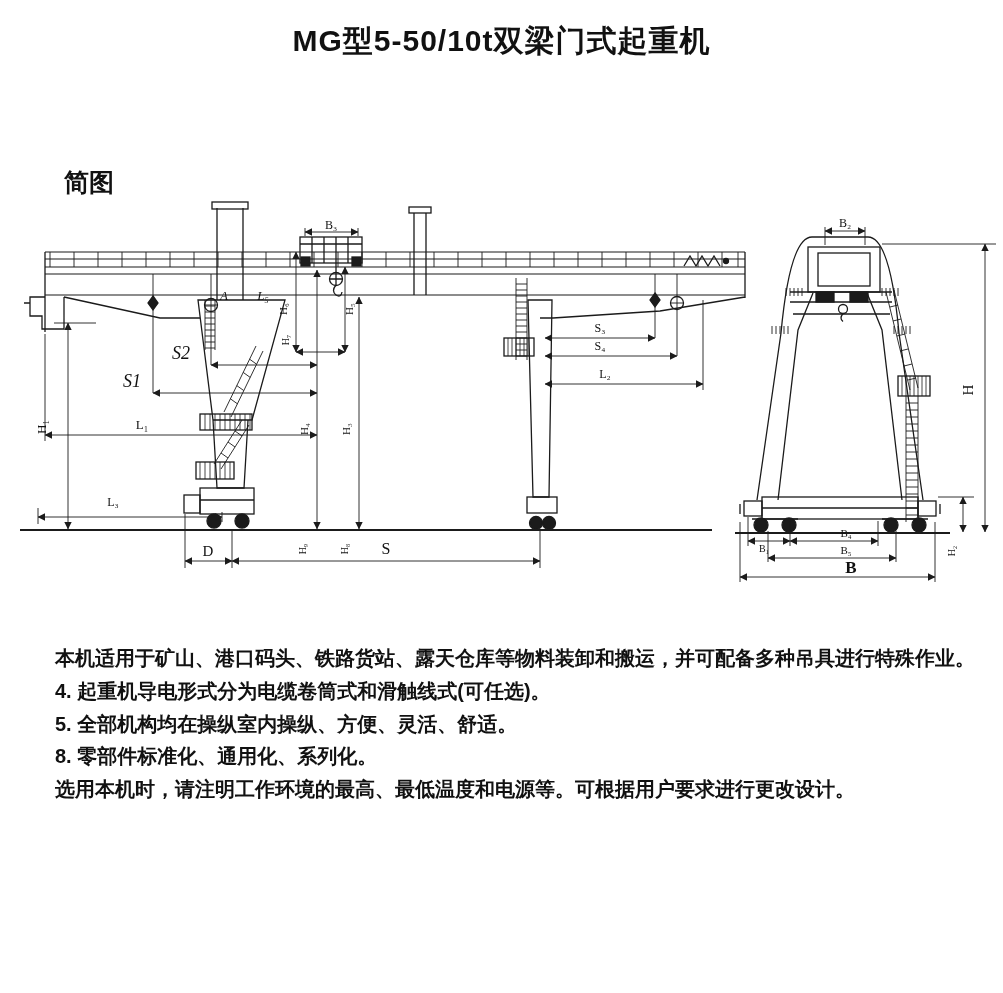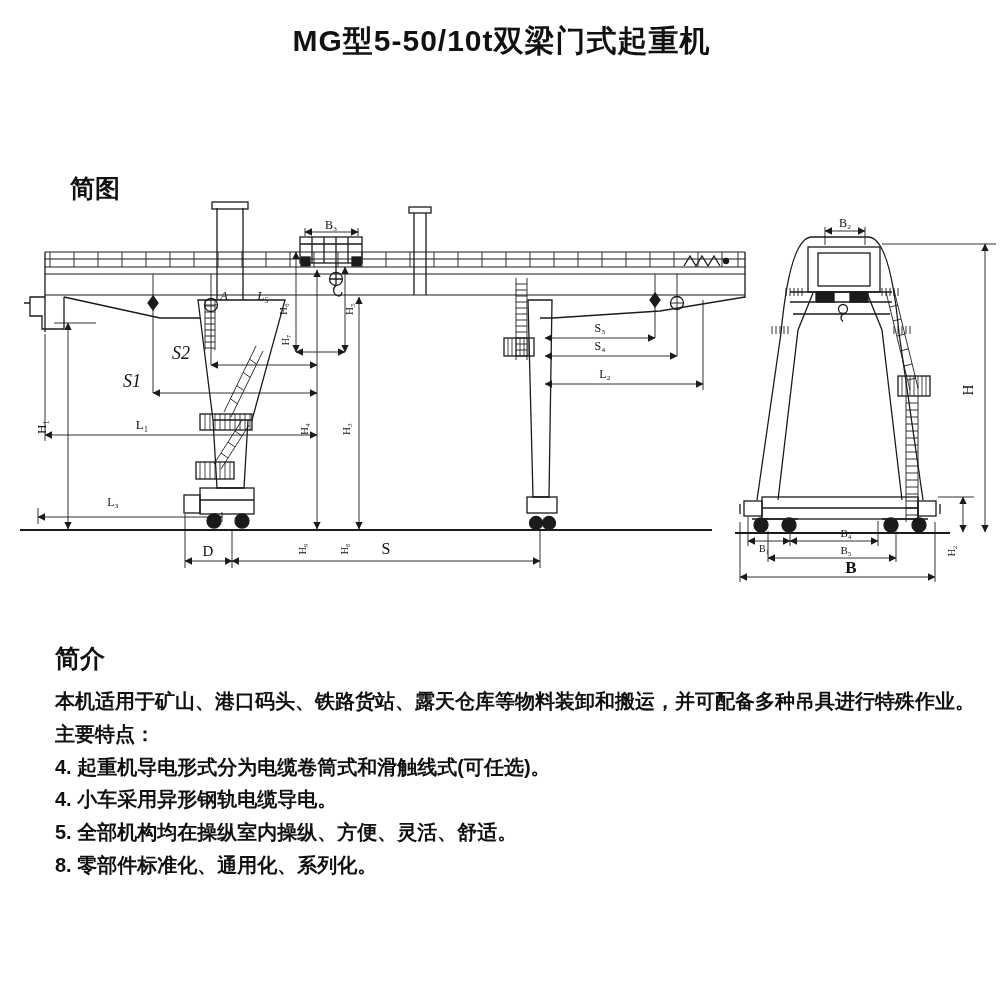--- a/index.html
+++ b/index.html
@@ -5,21 +5,21 @@
   html,body{margin:0;padding:0;}
   body{
     width:1003px;height:993px;position:relative;background:#fff;color:#111;
     font-family:"Liberation Sans",sans-serif;overflow:hidden;
   }
   .page-title{
     position:absolute;top:14px;left:0;width:100%;text-align:center;
     font-size:30px;font-weight:bold;letter-spacing:1px;margin-top:7px;
   }
   .diagram-heading{
-    position:absolute;left:64px;top:166px;font-size:25px;font-weight:bold;margin:6px;
+    position:absolute;left:64px;top:166px;font-size:25px;font-weight:bold;margin:0;
   }
   .diagram-svg{position:absolute;left:0;top:0;}
   .intro{position:absolute;left:55px;top:642px;width:935px;}
   .intro-heading{font-size:25px;font-weight:bold;margin:0 0 10px 0;}
   .intro-line{font-size:20px;font-weight:bold;line-height:32.8px;white-space:nowrap;}
 </style>
 </head>
 <body>
 
 <div class="page-title">MG型5-50/10t双梁门式起重机</div>
@@ -185,20 +185,18 @@
     <text x="973" y="390" font-size="15" transform="rotate(-90 973 390)">H</text>
     <text x="846" y="537" font-size="11">B₄</text>
     <text x="764" y="552" font-size="10">B₁</text>
     <text x="846" y="554" font-size="11">B₅</text>
     <text x="851" y="573" font-size="17" font-weight="bold">B</text>
     <text x="955" y="551" font-size="10" transform="rotate(-90 955 551)">H₂</text>
   </g>
 </svg>
 
 <div class="intro">
-  <h2 class="intro-heading">简介</h2>
   <div class="intro-line">本机适用于矿山、港口码头、铁路货站、露天仓库等物料装卸和搬运，并可配备多种吊具进行特殊作业。</div>
-  <div class="intro-line">主要特点：</div>
   <div class="intro-line">4. 起重机导电形式分为电缆卷筒式和滑触线式(可任选)。</div>
-  <div class="intro-line">4. 小车采用异形钢轨电缆导电。</div>
   <div class="intro-line">5. 全部机构均在操纵室内操纵、方便、灵活、舒适。</div>
   <div class="intro-line">8. 零部件标准化、通用化、系列化。</div>
+  <div class="intro-line">选用本机时，请注明工作环境的最高、最低温度和电源等。可根据用户要求进行更改设计。</div>
 </div>
 
 </body></html>

